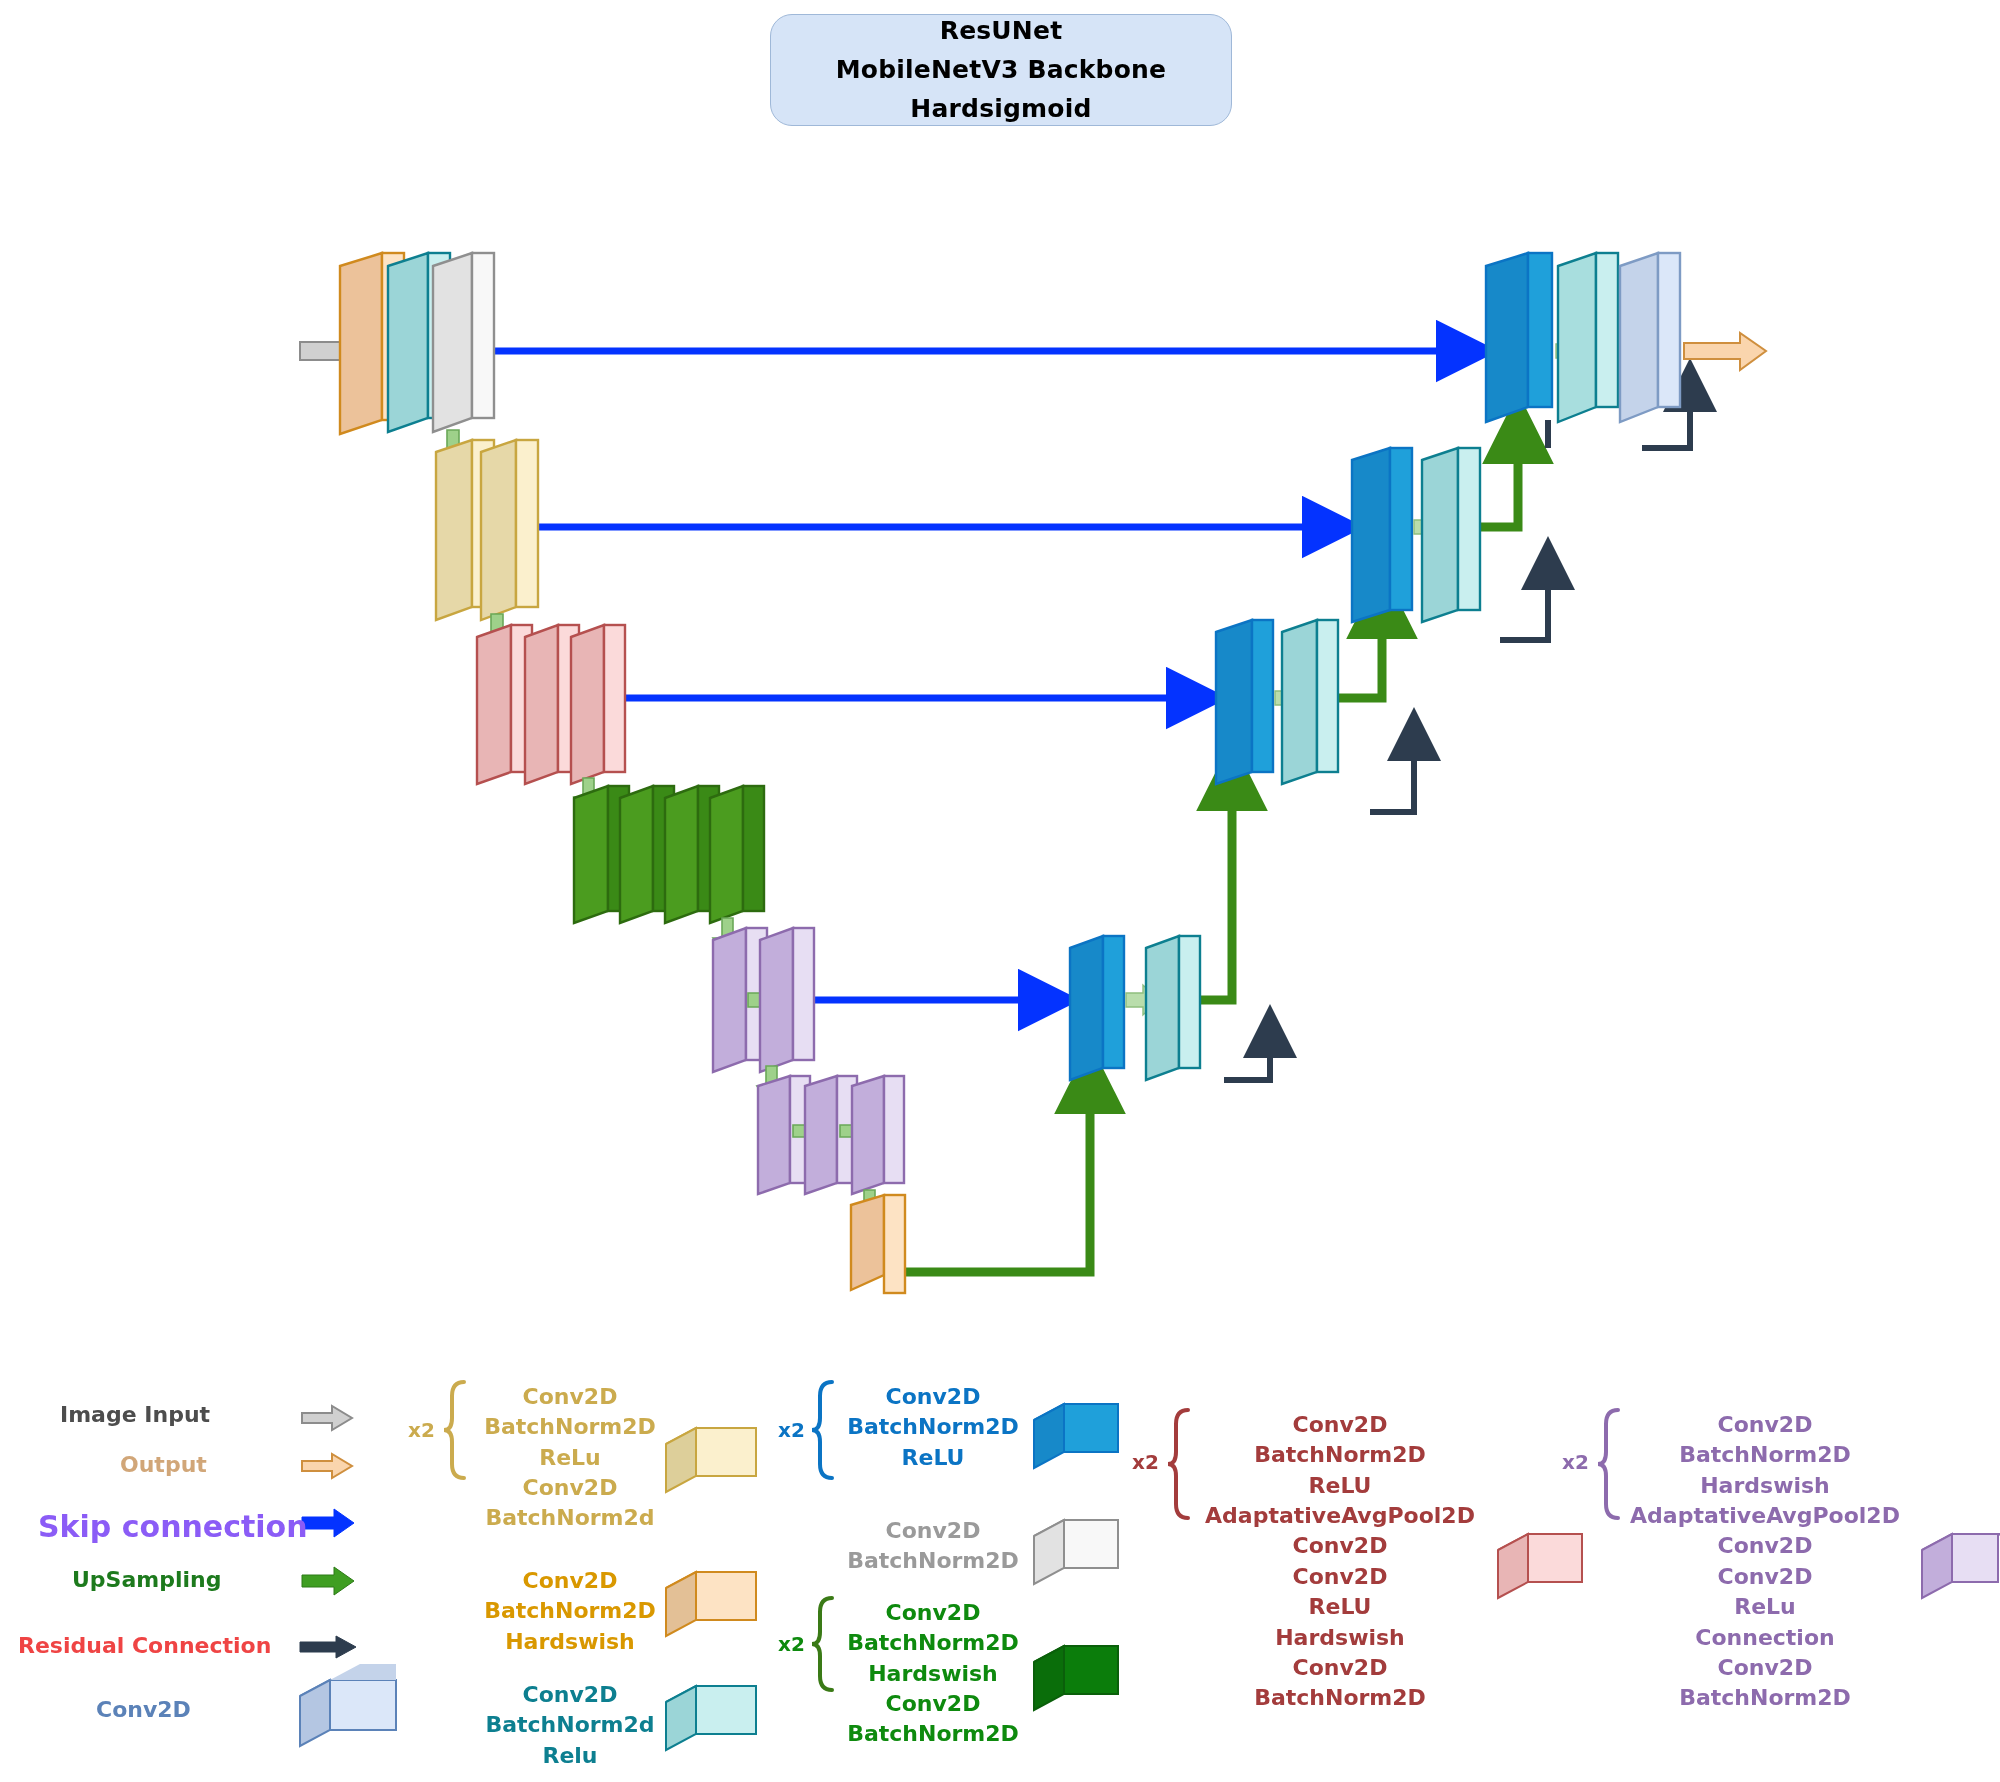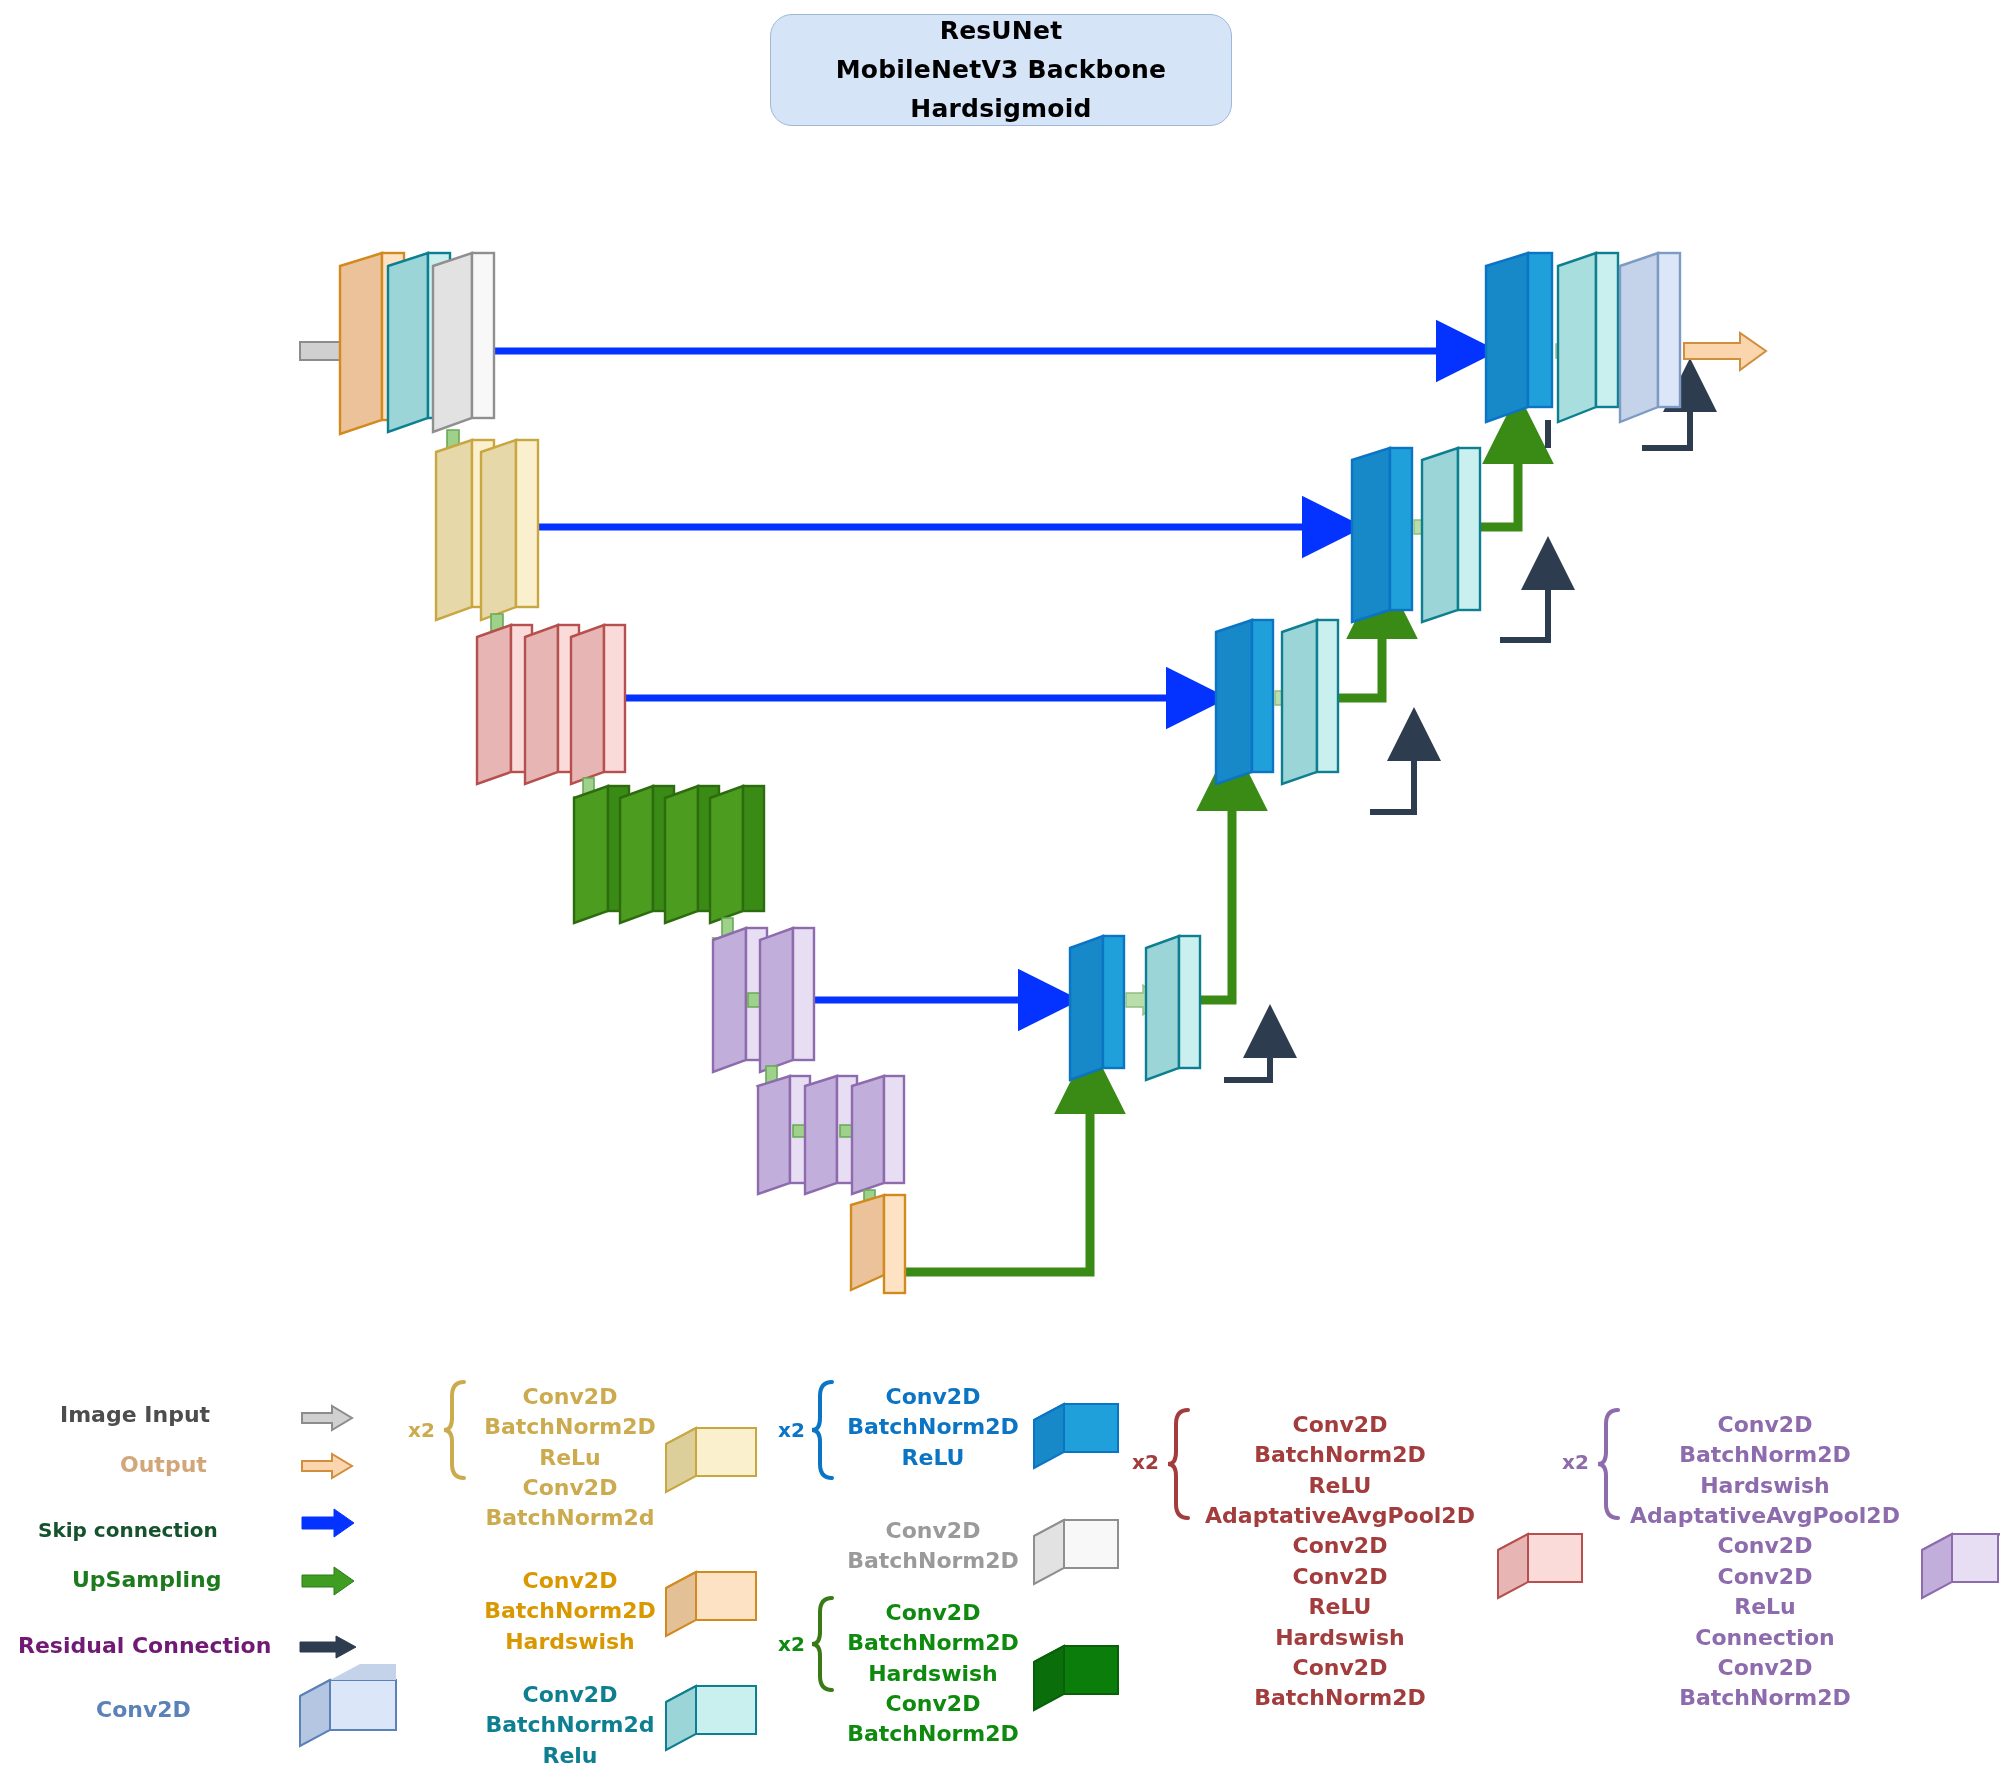--- a/index.html
+++ b/index.html
@@ -351,23 +351,23 @@
 
       <g>
         <polygon points="1922,180 1952,164 2000,164 1976,180" fill="#cfbde2" stroke="#8d6bad" stroke-width="2"></polygon>
         <polygon points="1922,180 1922,228 1952,212 1952,164" fill="#c2aedb" stroke="#8d6bad" stroke-width="2"></polygon>
         <rect x="1952" y="164" width="46" height="48" fill="#e7def3" stroke="#8d6bad" stroke-width="2"></rect>
       </g>
     </svg>
 
     <div class="lg-txt" style="left:60px;top:32px;font-size:22px;color:#4d4d4d;">Image Input</div>
     <div class="lg-txt" style="left:108px;top:82px;font-size:22px;color:#d1a678;margin-left:12px;">Output</div>
-    <div class="lg-txt" style="left:38px;top:148px;font-size:20px;color:#14532d;">Skip connection</div>
+    <div class="lg-txt" style="left:38px;top:139px;font-size:30px;color:#8b5cf6;">Skip connection</div>
     <div class="lg-txt" style="left:72px;top:197px;font-size:22px;color:#1d7a1d;">UpSampling</div>
-    <div class="lg-txt" style="left:18px;top:263px;font-size:22px;color:#701a75;">Residual Connection</div>
+    <div class="lg-txt" style="left:18px;top:263px;font-size:22px;color:#ef4444;">Residual Connection</div>
     <div class="lg-txt" style="left:96px;top:327px;font-size:22px;color:#5b82b8;">Conv2D</div>
 
     <div class="lg-x2" style="left:408px;top:48px;color:#cbab4e;">x2</div>
     <div class="lg-col" style="left:460px;top:12px;width:220px;font-size:22px;color:#cbab4e;">
       <div>Conv2D</div>
       <div>BatchNorm2D</div>
       <div>ReLu</div>
       <div>Conv2D</div>
       <div>BatchNorm2d</div>
     </div>

